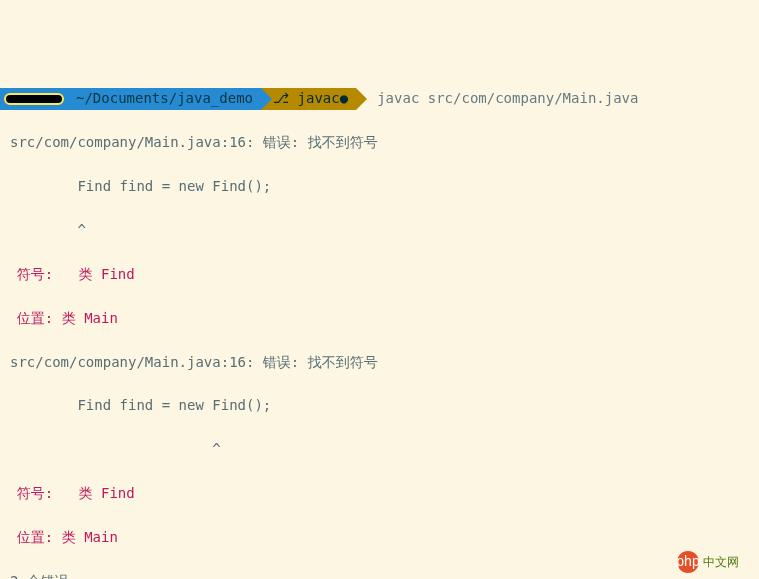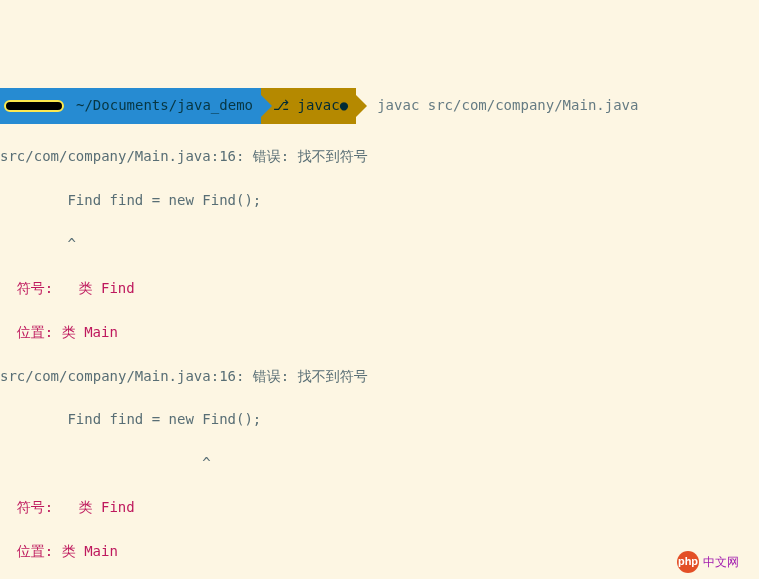--- a/index.html
+++ b/index.html
@@ -13,21 +13,21 @@
       overflow-x: auto;
     }
     .prompt-line {
       display: flex;
       align-items: center;
       flex-wrap: nowrap;
     }
     .seg {
       display: inline-flex;
       align-items: center;
-      height: 36px;
+      height: 22px;
       padding: 0 8px 0 4px;
       position: relative;
     }
     .seg-user {
       background: #268bd2;
       color: #fdf6e3;
     }
     .seg-path {
       background: #268bd2;
       color: #073642;
@@ -58,39 +58,39 @@
       border: 2px solid #fce94f;
       border-radius: 8px;
     }
     .cmd {
       color: #657b83;
       padding-left: 10px;
       text-align: center;
     }
     .branch-glyph { color: #002b36; }
     .dot { color: #002b36; }
-    .out { color: #586e75; }
+    .out { color: #586e75; margin-left: 10px; }
     .err-zh { color: #be185d; }
     .watermark {
       position: fixed;
       bottom: 6px;
       right: 20px;
       font-family: sans-serif;
       font-size: 12px;
       display: flex;
       align-items: center;
       gap: 4px;
     }
     .watermark .logo {
       width: 22px; height: 22px; border-radius: 50%;
       background: #e34f26; color: #fff;
       display: flex; align-items: center; justify-content: center;
-      font-size: 11px; font-weight: bold;
+      font-size: 14px; font-weight: normal;
     }
-    .watermark-text { color: #a21caf; }
+    .watermark-text { color: #4d7c0f; }
   </style>
 </head>
 <body>
 
 
 
 <div class="prompt-line">
   <span class="seg seg-user"><span class="redact"></span></span>
   <span class="seg seg-path">~/Documents/java_demo</span>
   <span class="arrow arrow-blue-into-gold"></span>

